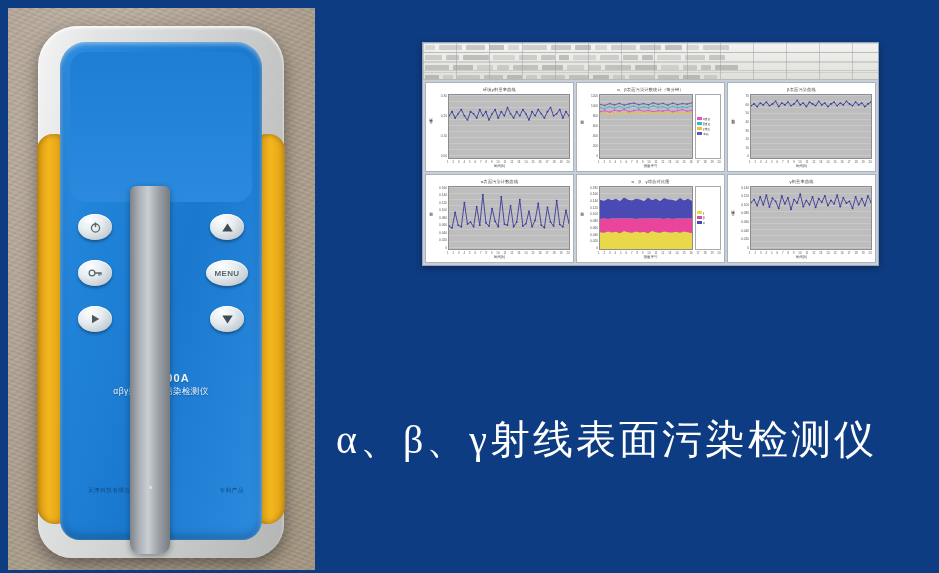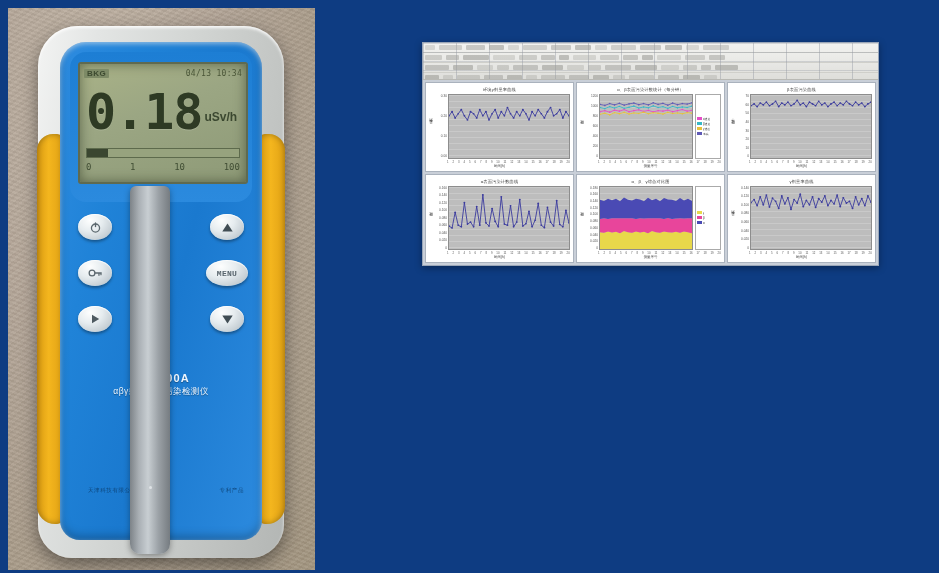--- a/index.html
+++ b/index.html
@@ -81,21 +81,21 @@
     border:1px solid #5d6a4c;background:#97a37e;
   }
   .lcd-bar i{display:block;height:100%;width:14%;background:#3a4630;}
   .lcd-scale{
     position:absolute;left:6px;right:6px;top:95px;height:16px;
     display:flex;justify-content:space-between;align-items:center;
     font-size:9px;color:#414e34;font-family:"DejaVu Sans Mono", monospace;
   }
 
   
-  .keypad{position:absolute;left:10px;top:172px;width:182px;height:150px;font-family:Liberation Mono, monospace;}
+  .keypad{position:absolute;left:10px;top:172px;width:182px;height:150px;}
   .key{
     position:absolute;width:34px;height:26px;border-radius:50%;
     background:radial-gradient(ellipse at 35% 25%, #fdfefe 0%, #e6ecef 40%, #c3ccd2 78%, #a9b3ba 100%);
     box-shadow:0 2px 3px rgba(0,0,0,.35), inset 0 1px 1px rgba(255,255,255,.9);
     display:flex;align-items:center;justify-content:center;
     color:#58646c;font-size:9px;font-weight:bold;
   }
   .key.k1{left:8px;top:0px;}
   .key.k2{left:8px;top:46px;}
   .key.k3{left:8px;top:92px;}
@@ -213,39 +213,20 @@
   <div class="photo">
     <div class="photo-grain"></div>
 
     <div class="shell">
       <div class="grip left"></div>
       <div class="grip right"></div>
 
       <div class="face">
         <div class="face-top"></div>
 
-        <div class="lcd">
-          <div class="lcd-topbar">
-            <span class="lcd-mode">BKG</span>
-            <span class="lcd-date">04/13 10:34</span>
-          </div>
-          <div class="lcd-reading">
-            <span class="lcd-value">0.18</span>
-            <span class="lcd-unit">uSv/h</span>
-          </div>
-          <div class="lcd-bar">
-              <i id="bargraph-fill" style="width: 14%;"></i>
-            </div>
-          <div class="lcd-scale">
-            <span>0</span>
-            <span>1</span>
-            <span>10</span>
-            <span>100</span>
-          </div>
-        </div>
 
         <div class="keypad">
           <div class="key k1">
             <svg width="13" height="13" viewBox="0 0 24 24">
               <circle cx="12" cy="13" r="7.5" fill="none" stroke="#5c686f" stroke-width="2.4"></circle>
               <rect x="10.7" y="2.5" width="2.6" height="9" rx="1.3" fill="#5c686f"></rect>
             </svg>
           </div>
           <div class="key k2">
             <svg width="15" height="12" viewBox="0 0 26 20">
@@ -894,14 +875,15 @@
             <span>17</span>
             <span>18</span>
             <span>19</span>
             <span>20</span>
           </div>
           <div class="ch-xlabel">时间(h)</div>
         </div>
       </div>
   </div>
 
+  <div class="title2">α、β、γ射线表面污染检测仪</div>
 
 </div>
 
 </body></html>

